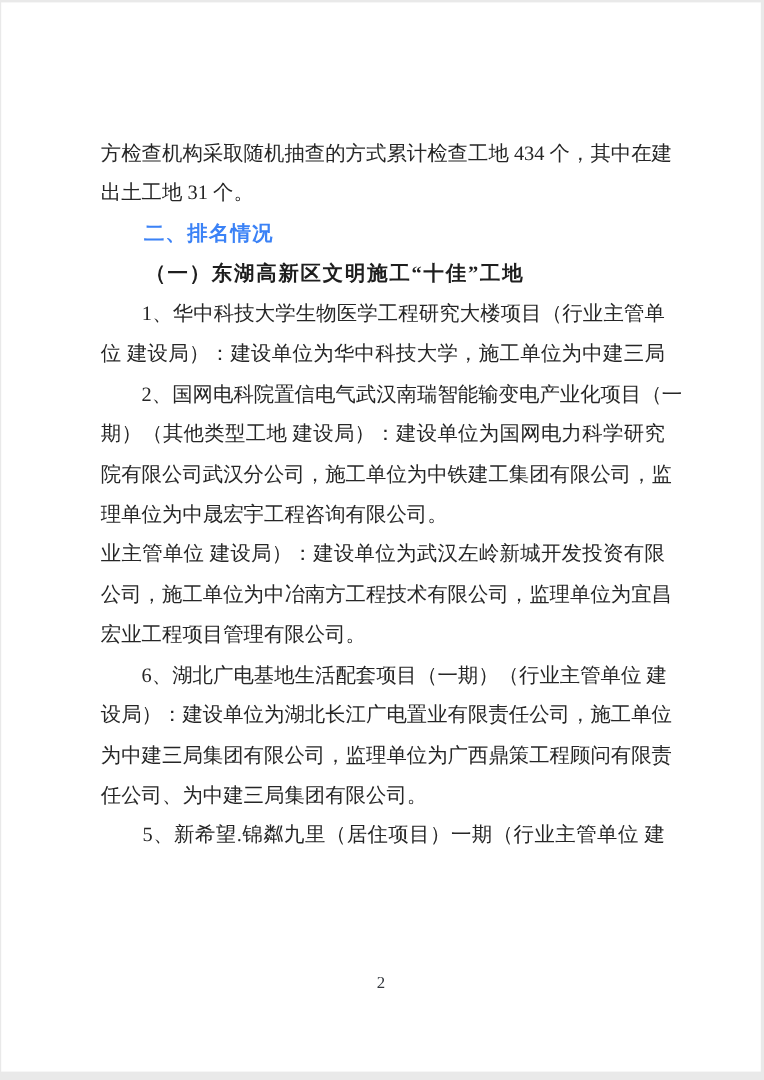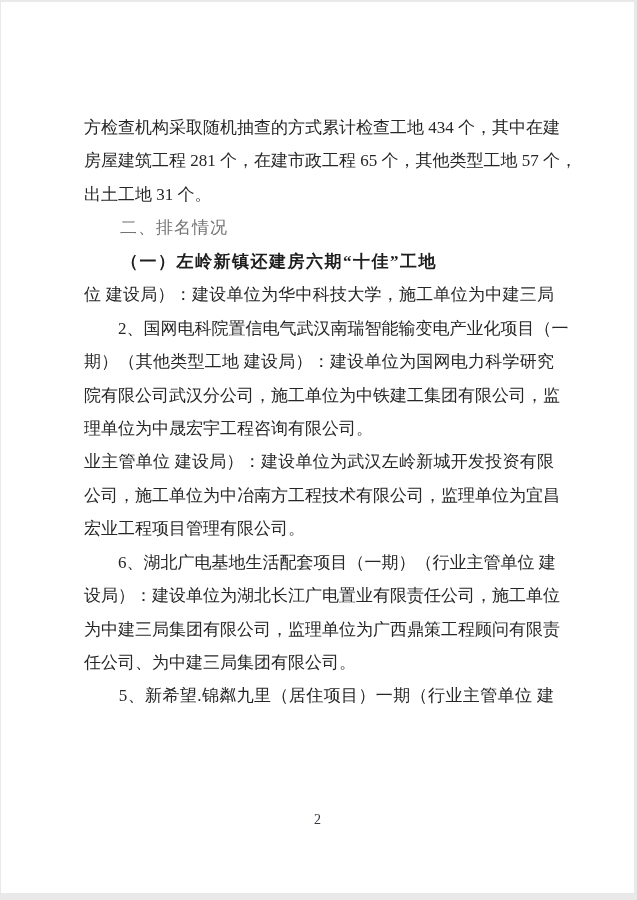--- a/index.html
+++ b/index.html
@@ -34,22 +34,22 @@
     white-space: nowrap;
     text-align: justify;
     text-justify: inter-character;
     overflow: visible;
   }
   .line.stretch {
     text-align-last: justify;
   }
   .line.heading {
     font-family: "Liberation Sans", "DejaVu Sans", sans-serif;
-    font-weight: normal;
-    color: #737373;
+    font-weight: bold;
+    color: #3b82f6;
     letter-spacing: 1px;
   }
   .line.subheading {
     font-weight: bold;
     color: #1e1e1e;
     letter-spacing: 1.5px;
   }
   .page-number {
     position: absolute;
     left: 0;
@@ -60,24 +60,24 @@
     color: #33373d;
     line-height: 20px;
   }
 </style>
 </head>
 <body>
 
 <div class="page">
   <div class="text-block" id="text-block">
       <div class="line body stretch">方检查机构采取随机抽查的方式累计检查工地 434 个，其中在建</div>
-      <div class="line body stretch">房屋建筑工程 281 个，在建市政工程 65 个，其他类型工地 57 个，</div>
       <div class="line body">出土工地 31 个。</div>
       <div class="line heading">　　二、排名情况</div>
-      <div class="line subheading">　　（一）左岭新镇还建房六期“十佳”工地</div>
+      <div class="line subheading">　　（一）东湖高新区文明施工“十佳”工地</div>
+      <div class="line body stretch">　　1、华中科技大学生物医学工程研究大楼项目（行业主管单</div>
       <div class="line body stretch">位 建设局）：建设单位为华中科技大学，施工单位为中建三局</div>
       <div class="line body stretch">　　2、国网电科院置信电气武汉南瑞智能输变电产业化项目（一</div>
       <div class="line body stretch">期）（其他类型工地 建设局）：建设单位为国网电力科学研究</div>
       <div class="line body stretch">院有限公司武汉分公司，施工单位为中铁建工集团有限公司，监</div>
       <div class="line body">理单位为中晟宏宇工程咨询有限公司。</div>
       <div class="line body stretch">业主管单位 建设局）：建设单位为武汉左岭新城开发投资有限</div>
       <div class="line body stretch">公司，施工单位为中冶南方工程技术有限公司，监理单位为宜昌</div>
       <div class="line body">宏业工程项目管理有限公司。</div>
       <div class="line body stretch">　　6、湖北广电基地生活配套项目（一期）（行业主管单位 建</div>
       <div class="line body stretch">设局）：建设单位为湖北长江广电置业有限责任公司，施工单位</div>

